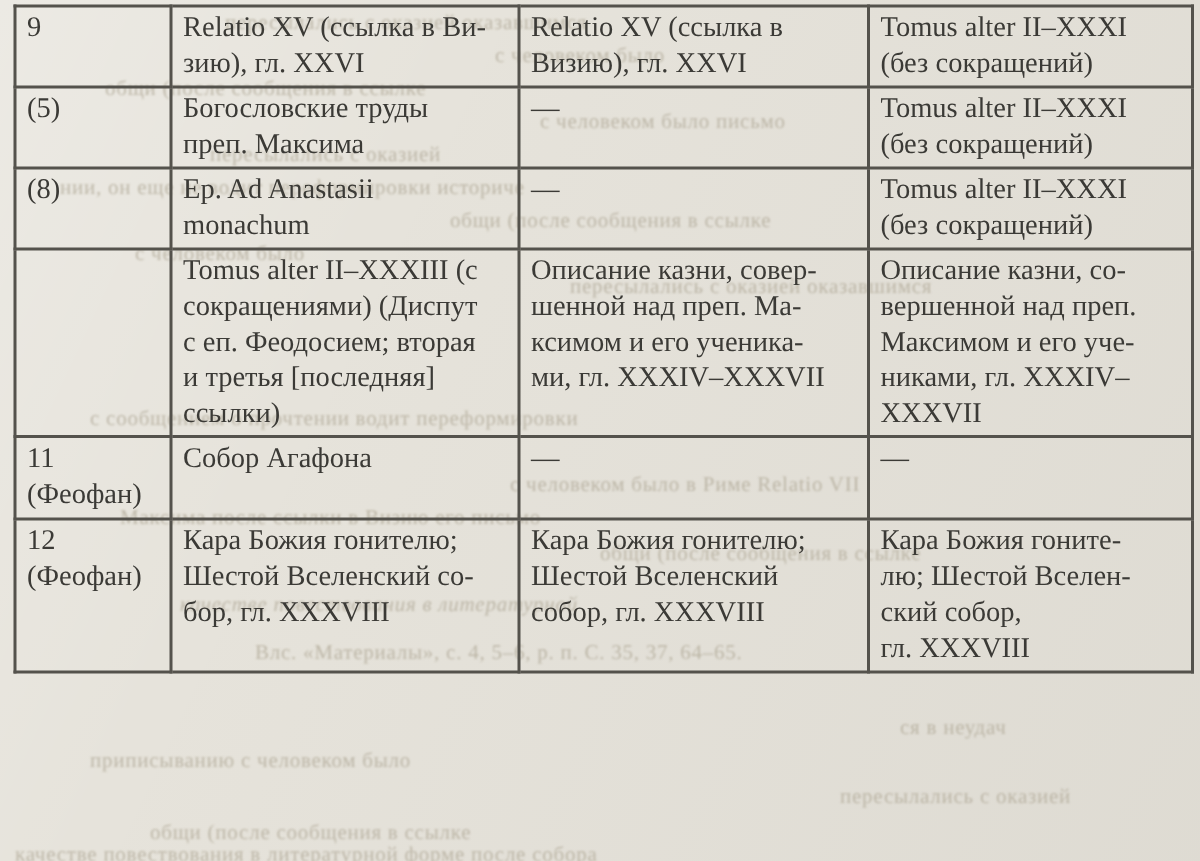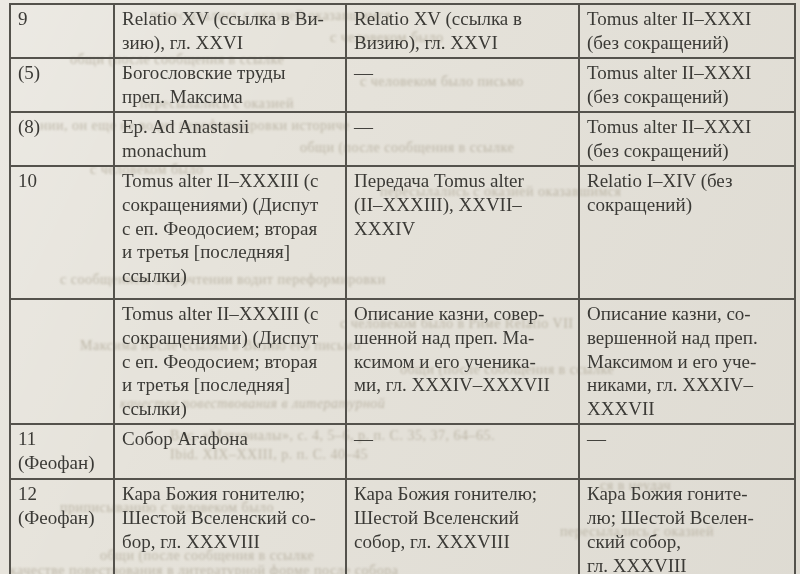--- a/index.html
+++ b/index.html
@@ -65,21 +65,20 @@
       <span style="top: 118px; left: 40px;">нии, он еще не водит переформировки историче</span>
       <span style="top: 140px; left: 300px;">общи (после сообщения в ссылке</span>
       <span style="top: 162px; left: 90px;">с человеком было</span>
       <span style="top: 184px; left: 380px;">пересылались с оказией оказавшимся</span>
       <span style="top: 272px; left: 60px;">с сообщением о прочтении водит переформировки</span>
       <span style="top: 316px; left: 340px;">с человеком было в Риме Relatio VII</span>
       <span style="top: 338px; left: 80px;">Максима после ссылки в Визию его письмо</span>
       <span style="top: 362px; left: 400px;">общи (после сообщения в ссылке</span>
       <span style="top: 396px; left: 120px; font-style: italic;">качестве повествования в литературной</span>
       <span style="top: 428px; left: 170px;">Влс. «Материалы», с. 4, 5–6, р. п. С. 35, 37, 64–65.</span>
-      <span style="top: 447px; left: 170px;">Ibid. XIX–XXIII, р. п. С. 40–45</span>
       <span style="top: 478px; left: 600px; text-align: right;">ся в неудач</span>
       <span style="top: 500px; left: 60px;">приписыванию с человеком было</span>
       <span style="top: 524px; left: 560px;">пересылались с оказией</span>
       <span style="top: 548px; left: 100px;">общи (после сообщения в ссылке</span>
       <span style="top: 563px; left: 10px;">качестве повествования в литературной форме после собора</span>
     </div>
 
   <table class="doc-table">
     <colgroup>
       <col class="col-num">
@@ -105,33 +104,20 @@
         <td>Tomus alter II–XXXI
 (без сокращений)</td>
       </tr>
       <tr class="r2">
         <td>(8)</td>
         <td>Ep. Ad Anastasii
 monachum</td>
         <td>—</td>
         <td>Tomus alter II–XXXI
 (без сокращений)</td>
-      </tr>
-      <tr class="r3">
-        <td>10</td>
-        <td>Tomus alter II–XXXIII (с
-сокращениями) (Диспут
-с еп. Феодосием; вторая
-и третья [последняя]
-ссылки)</td>
-        <td>Передача Tomus alter
-(II–XXXIII), XXVII–
-XXXIV</td>
-        <td>Relatio I–XIV (без
-сокращений)</td>
       </tr>
       <tr class="r4">
         <td></td>
         <td>Tomus alter II–XXXIII (с
 сокращениями) (Диспут
 с еп. Феодосием; вторая
 и третья [последняя]
 ссылки)</td>
         <td>Описание казни, совер-
 шенной над преп. Ма-

